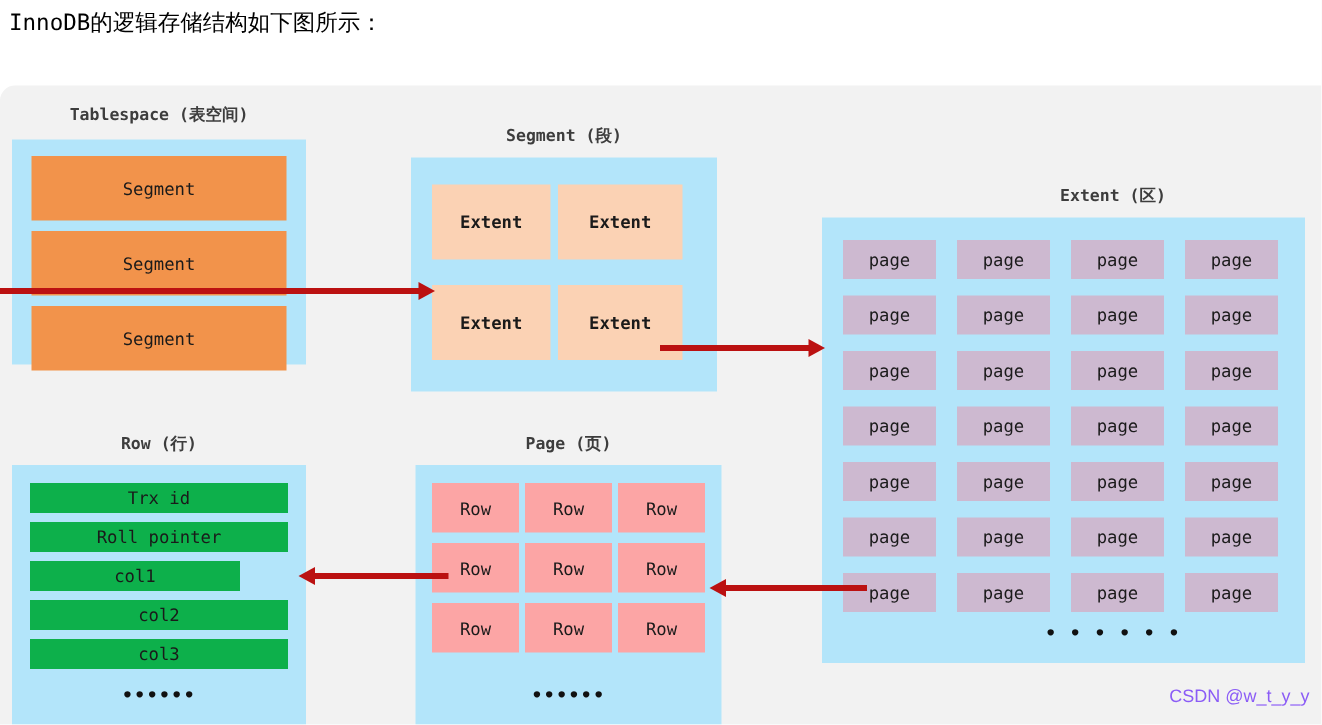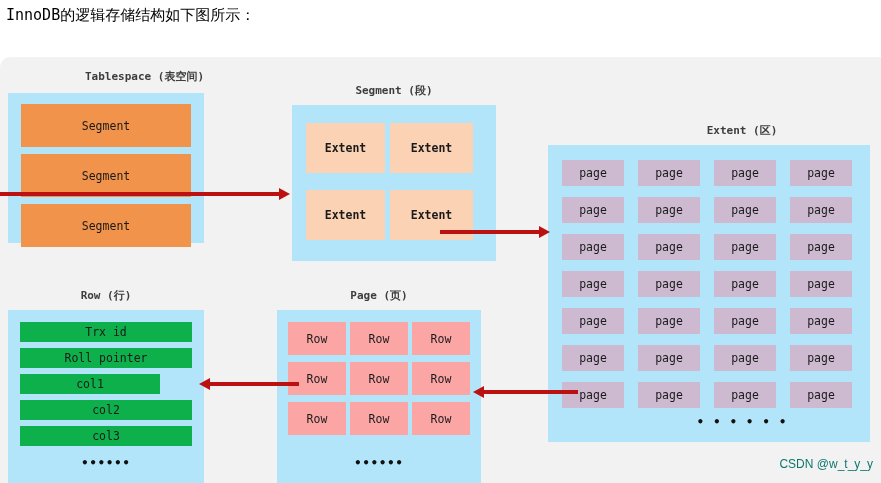--- a/index.html
+++ b/index.html
@@ -114,40 +114,40 @@
   .arrow.right .shaft { left: 0; right: 9px; }
   .arrow.left  .shaft { left: 9px; right: 0; }
 
   
   #watermark {
     position: absolute;
     right: 8px;
     bottom: 12px;
     font-family: "Liberation Sans", sans-serif;
     font-size: 12px;
-    color: #0f766e;
+    color: #8b5cf6;
     white-space: nowrap;
   }
 </style>
 </head>
 <body>
 
 <div id="page-title">InnoDB的逻辑存储结构如下图所示：</div>
 
 <div id="diagram">
 
   <div class="group" style="left:8px; top:36px; width:196px; height:130px;">
-    <div class="group-label" style="top:-24px;text-align:right;">Tablespace (表空间)</div>
+    <div class="group-label" style="top:-24px;">Tablespace (表空间)</div>
     <div class="panel" style="left:0; top:0; width:196px; height:150px;"></div>
     <div class="cell c-orange" style="left:13px; top:11px; width:170px; height:43px;">Segment</div>
     <div class="cell c-orange" style="left:13px; top:61px; width:170px; height:43px;">Segment</div>
     <div class="cell c-orange" style="left:13px; top:111px; width:170px; height:43px;">Segment</div>
   </div>
 
-  <div class="group" style="left:292px; top:48px; width:204px; height:120px;">
+  <div class="group" style="left:274px; top:48px; width:204px; height:120px;">
     <div class="group-label" style="top:-22px;">Segment (段)</div>
     <div class="panel" style="left:0; top:0; width:204px; height:156px;"></div>
     <div class="cell c-peach" style="left:14px; top:18px; width:79px; height:50px;">Extent</div>
     <div class="cell c-peach" style="left:98px; top:18px; width:83px; height:50px;">Extent</div>
     <div class="cell c-peach" style="left:14px; top:85px; width:79px; height:50px;">Extent</div>
     <div class="cell c-peach" style="left:98px; top:85px; width:83px; height:50px;">Extent</div>
   </div>
 
   <div class="group" style="left:548px; top:88px; width:388px; height:300px;">
     <div class="group-label" style="top:-22px;">Extent (区)</div>

